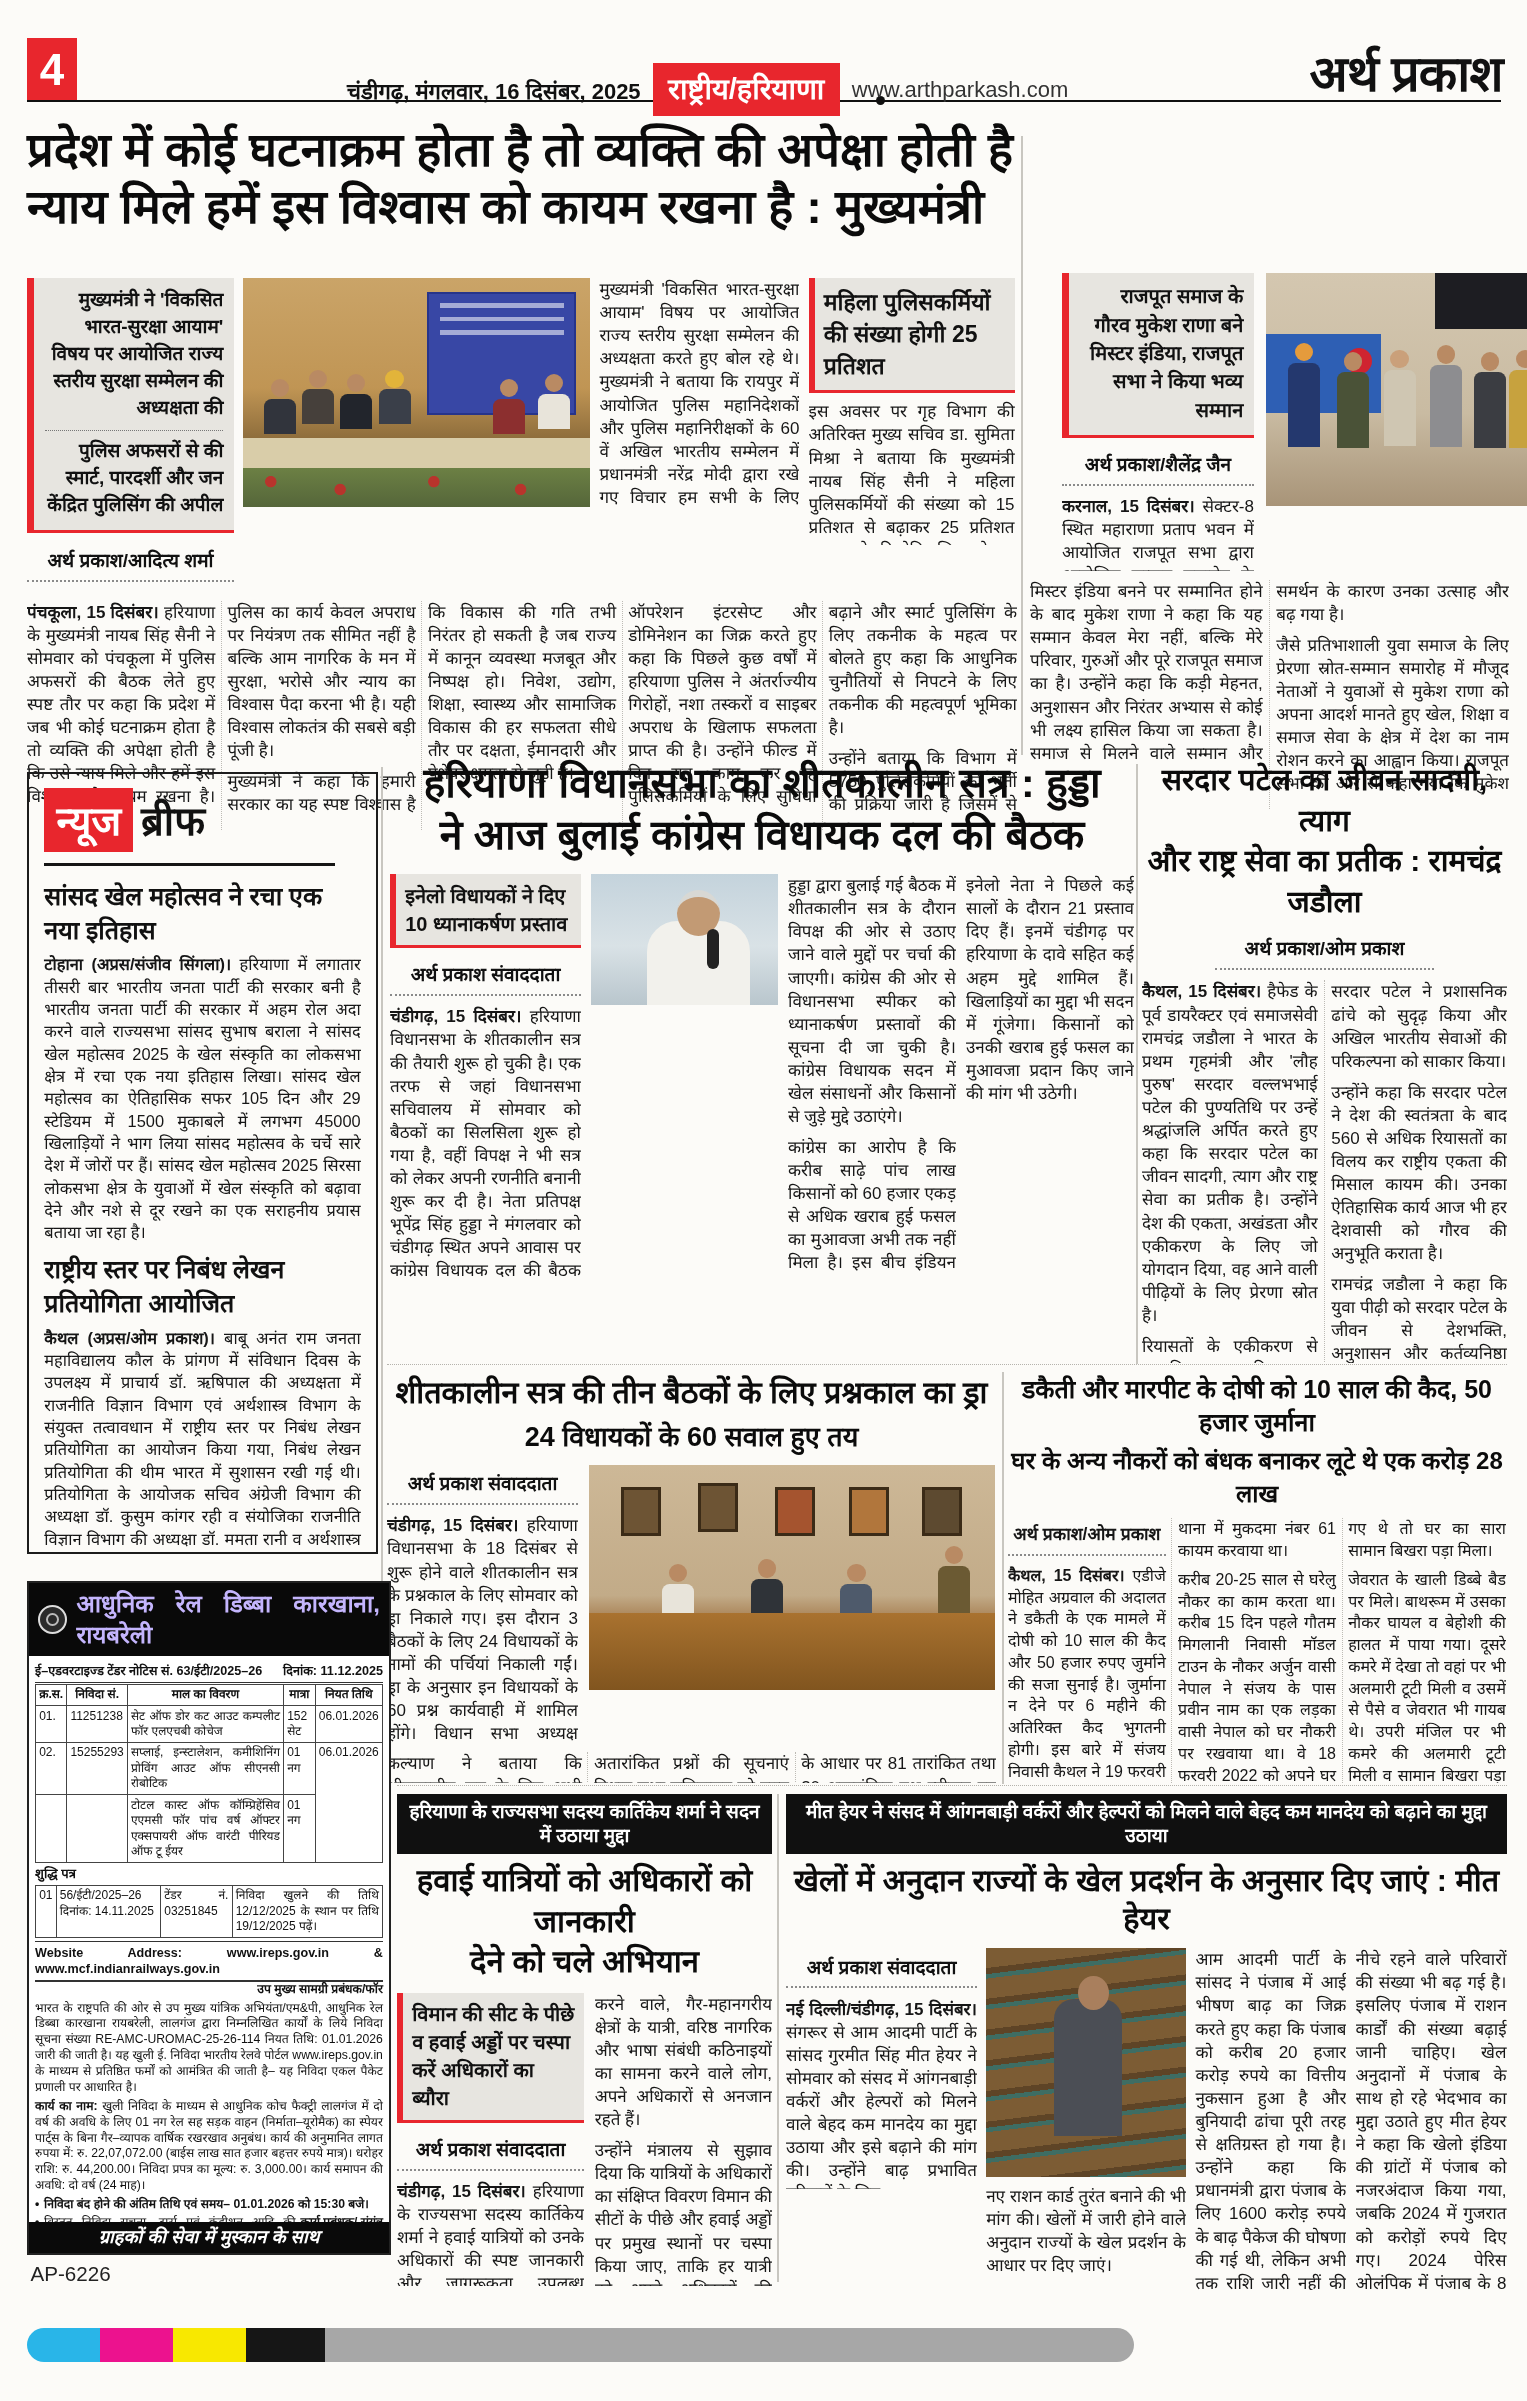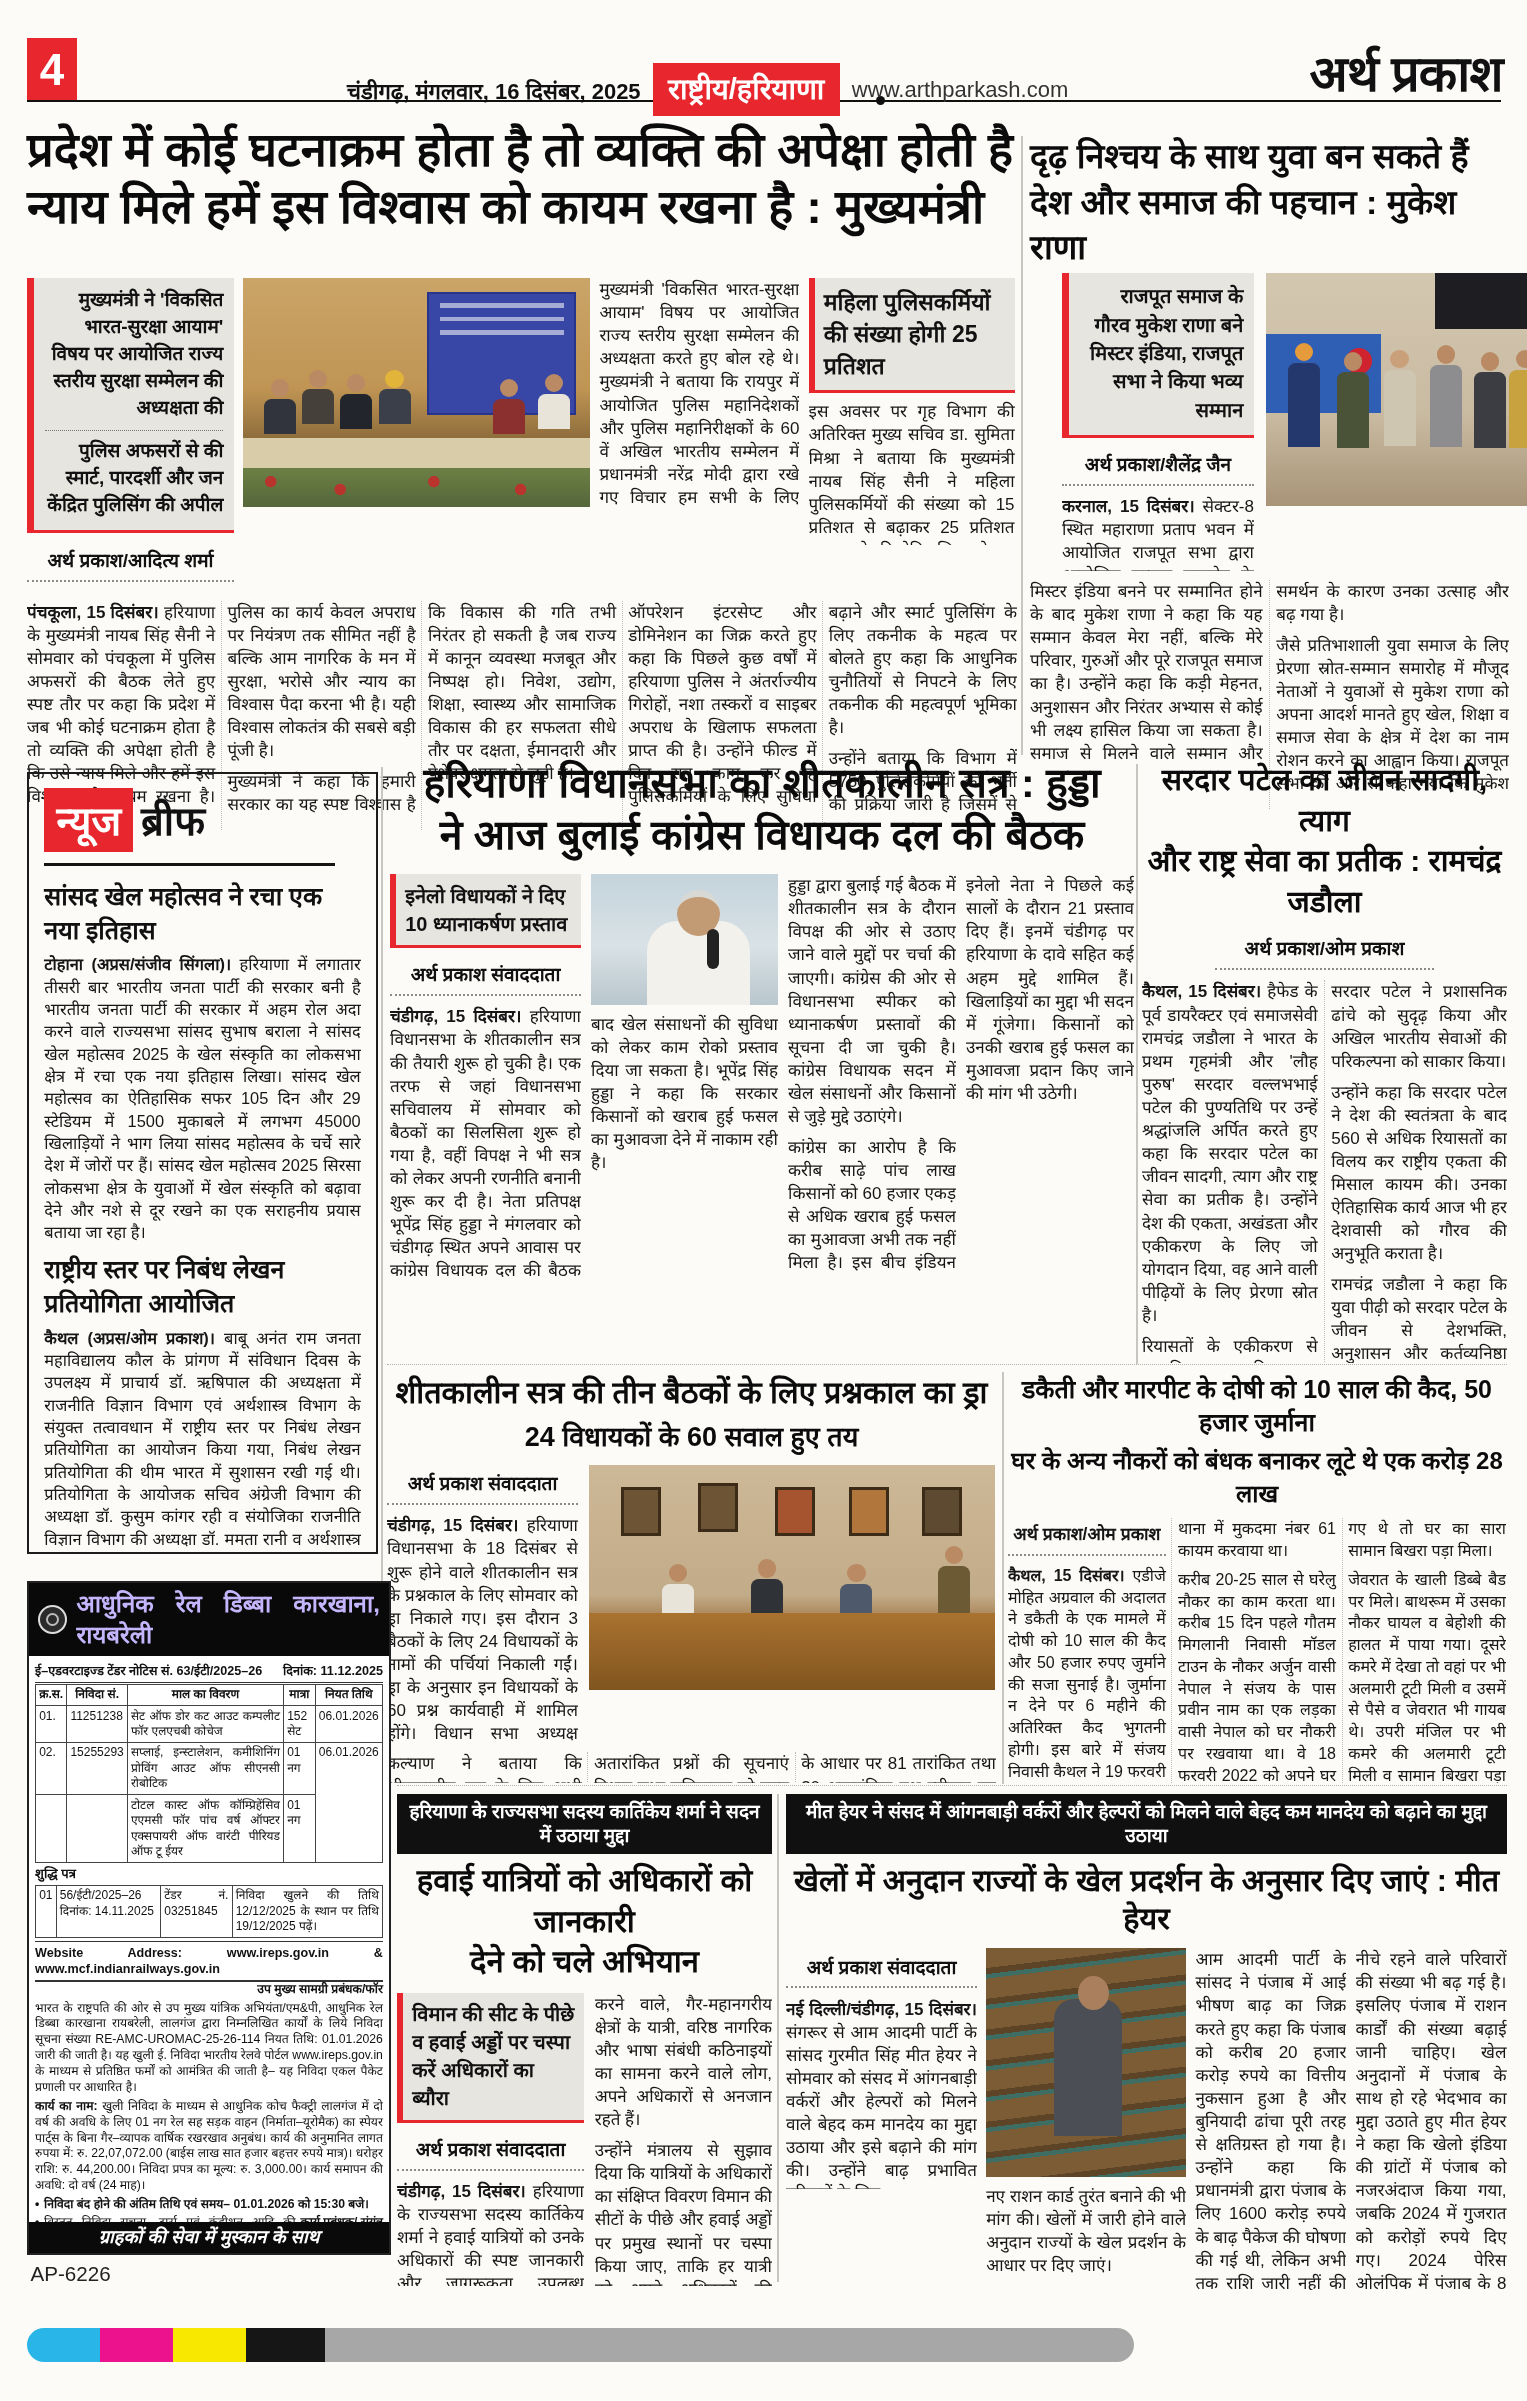--- a/index.html
+++ b/index.html
@@ -131,24 +131,20 @@
   </div>
   <div class="abs masthead">अर्थ प्रकाश</div>
 
   <div class="abs headline" style="left:27px; top:121px; width:990px; font-size:47px; line-height:1.22;">
     <div>प्रदेश में कोई घटनाक्रम होता है तो व्यक्ति की अपेक्षा होती है</div>
     <div>न्याय मिले हमें इस विश्वास को कायम रखना है : मुख्यमंत्री</div>
   </div>
 
   <div class="abs vsep" style="left:1021px; top:136px; height:619px;"></div>
 
-  <div class="abs headline" style="left:1030px; top:134px; width:479px; font-size:34px; line-height:1.34;">
-    <div>दृढ़ निश्चय के साथ युवा बन सकते हैं</div>
-    <div>देश और समाज की पहचान : मुकेश राणा</div>
-  </div>
 
   <div class="abs" style="left:27px; top:278px; width:990px; height:479px;">
     <div style="display:flex; gap:9.2px;">
       <div style="width:207px; flex:none;">
         <div class="intro-box">
           <div>मुख्यमंत्री ने 'विकसित भारत-सुरक्षा आयाम' विषय पर आयोजित राज्य स्तरीय सुरक्षा सम्मेलन की अध्यक्षता की</div>
           <div class="part2">पुलिस अफसरों से की स्मार्ट, पारदर्शी और जन केंद्रित पुलिसिंग की अपील</div>
         </div>
         <div class="byline" style="margin-top:9.2px;">अर्थ प्रकाश/आदित्य शर्मा</div>
       </div>
@@ -277,23 +273,20 @@
         <div class="byline">अर्थ प्रकाश संवाददाता</div>
         <div class="body-txt clip" style="height:275px;">
           <p><b class="dateline">चंडीगढ़, 15 दिसंबर।</b> <span>हरियाणा विधानसभा के शीतकालीन सत्र की तैयारी शुरू हो चुकी है। एक तरफ से जहां विधानसभा सचिवालय में सोमवार को बैठकों का सिलसिला शुरू हो गया है, वहीं विपक्ष ने भी सत्र को लेकर अपनी रणनीति बनानी शुरू कर दी है। नेता प्रतिपक्ष भूपेंद्र सिंह हुड्डा ने मंगलवार को चंडीगढ़ स्थित अपने आवास पर कांग्रेस विधायक दल की बैठक बुला ली है।</span></p>
         </div>
       </div>
       <div style="width:187px; flex:none;">
         <div class="photo ph-hooda" style="width:187px; height:131px;">
           <div class="man"></div>
             <div class="head"></div>
             <div class="mic"></div>
-        </div>
-        <div class="body-txt clip" style="margin-top:7.6px; height:256px;">
-          <p>बाद खेल संसाधनों की सुविधा को लेकर काम रोको प्रस्ताव दिया जा सकता है। भूपेंद्र सिंह हुड्डा ने कहा कि सरकार किसानों को खराब हुई फसल का मुआवजा देने में नाकाम रही है।</p>
         </div>
       </div>
       <div class="body-txt clip" style="width:168px; height:397px;">
         <p>हुड्डा द्वारा बुलाई गई बैठक में शीतकालीन सत्र के दौरान विपक्ष की ओर से उठाए जाने वाले मुद्दों पर चर्चा की जाएगी। कांग्रेस की ओर से विधानसभा स्पीकर को ध्यानाकर्षण प्रस्तावों की सूचना दी जा चुकी है। कांग्रेस विधायक सदन में खेल संसाधनों और किसानों से जुड़े मुद्दे उठाएंगे।</p>
         <p>कांग्रेस का आरोप है कि करीब साढ़े पांच लाख किसानों को 60 हजार एकड़ से अधिक खराब हुई फसल का मुआवजा अभी तक नहीं मिला है। इस बीच इंडियन नेशनल लोकदल ने शीतकालीन सत्र में उठाए जाने वाले मुद्दों को लेकर 10 ध्यानाकर्षण प्रस्ताव दिए हैं।</p>
       </div>
       <div class="body-txt clip" style="width:168px; height:397px;">
         <p>इनेलो नेता ने पिछले कई सालों के दौरान 21 प्रस्ताव दिए हैं। इनमें चंडीगढ़ पर हरियाणा के दावे सहित कई अहम मुद्दे शामिल हैं। खिलाड़ियों का मुद्दा भी सदन में गूंजेगा। किसानों को उनकी खराब हुई फसल का मुआवजा प्रदान किए जाने की मांग भी उठेगी।</p>
       </div>
     </div>

